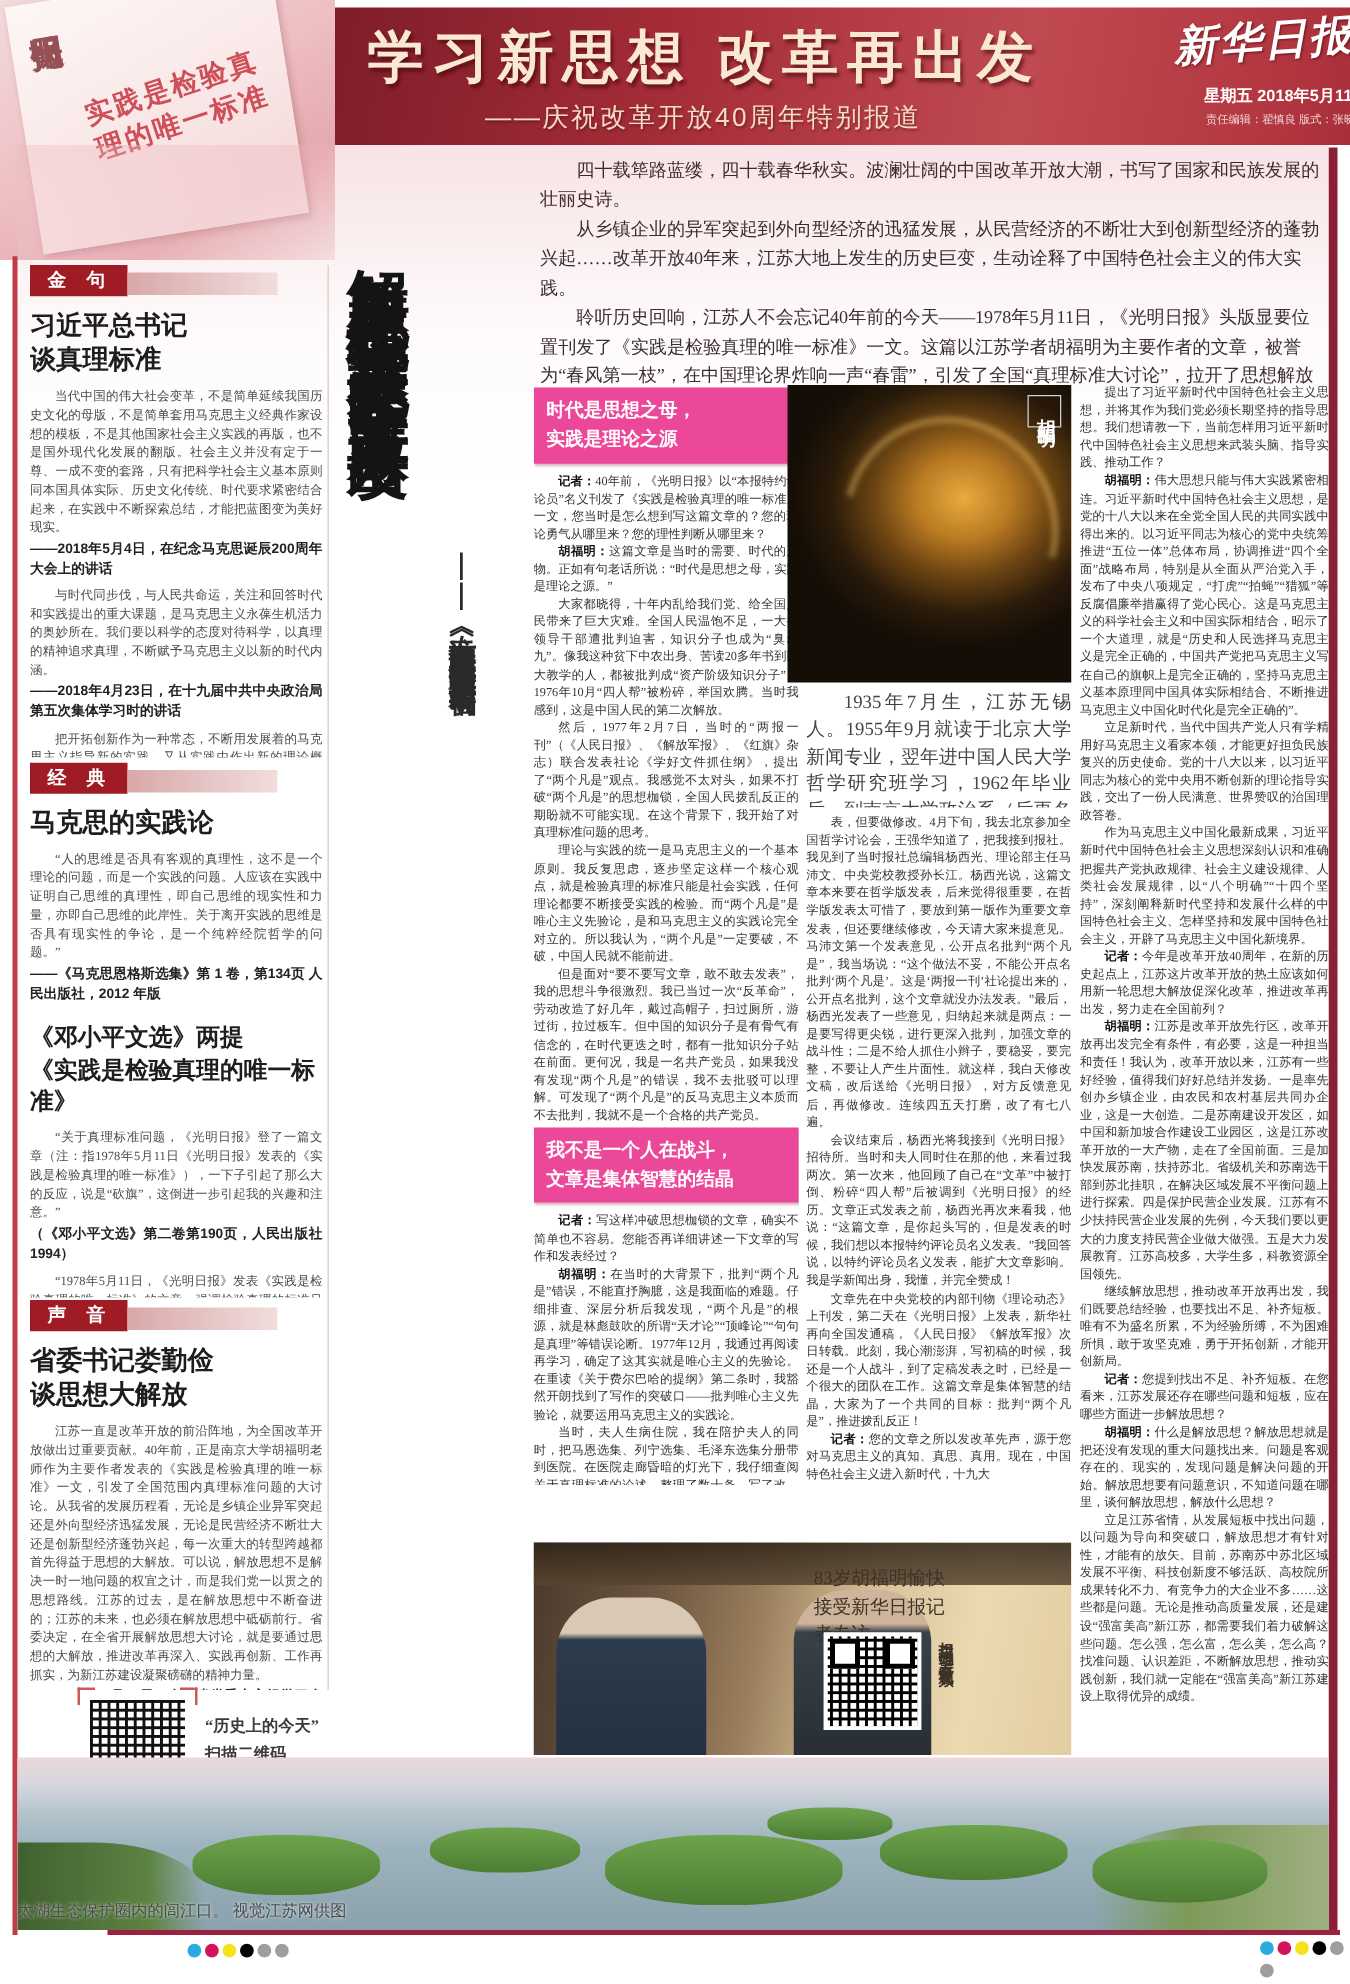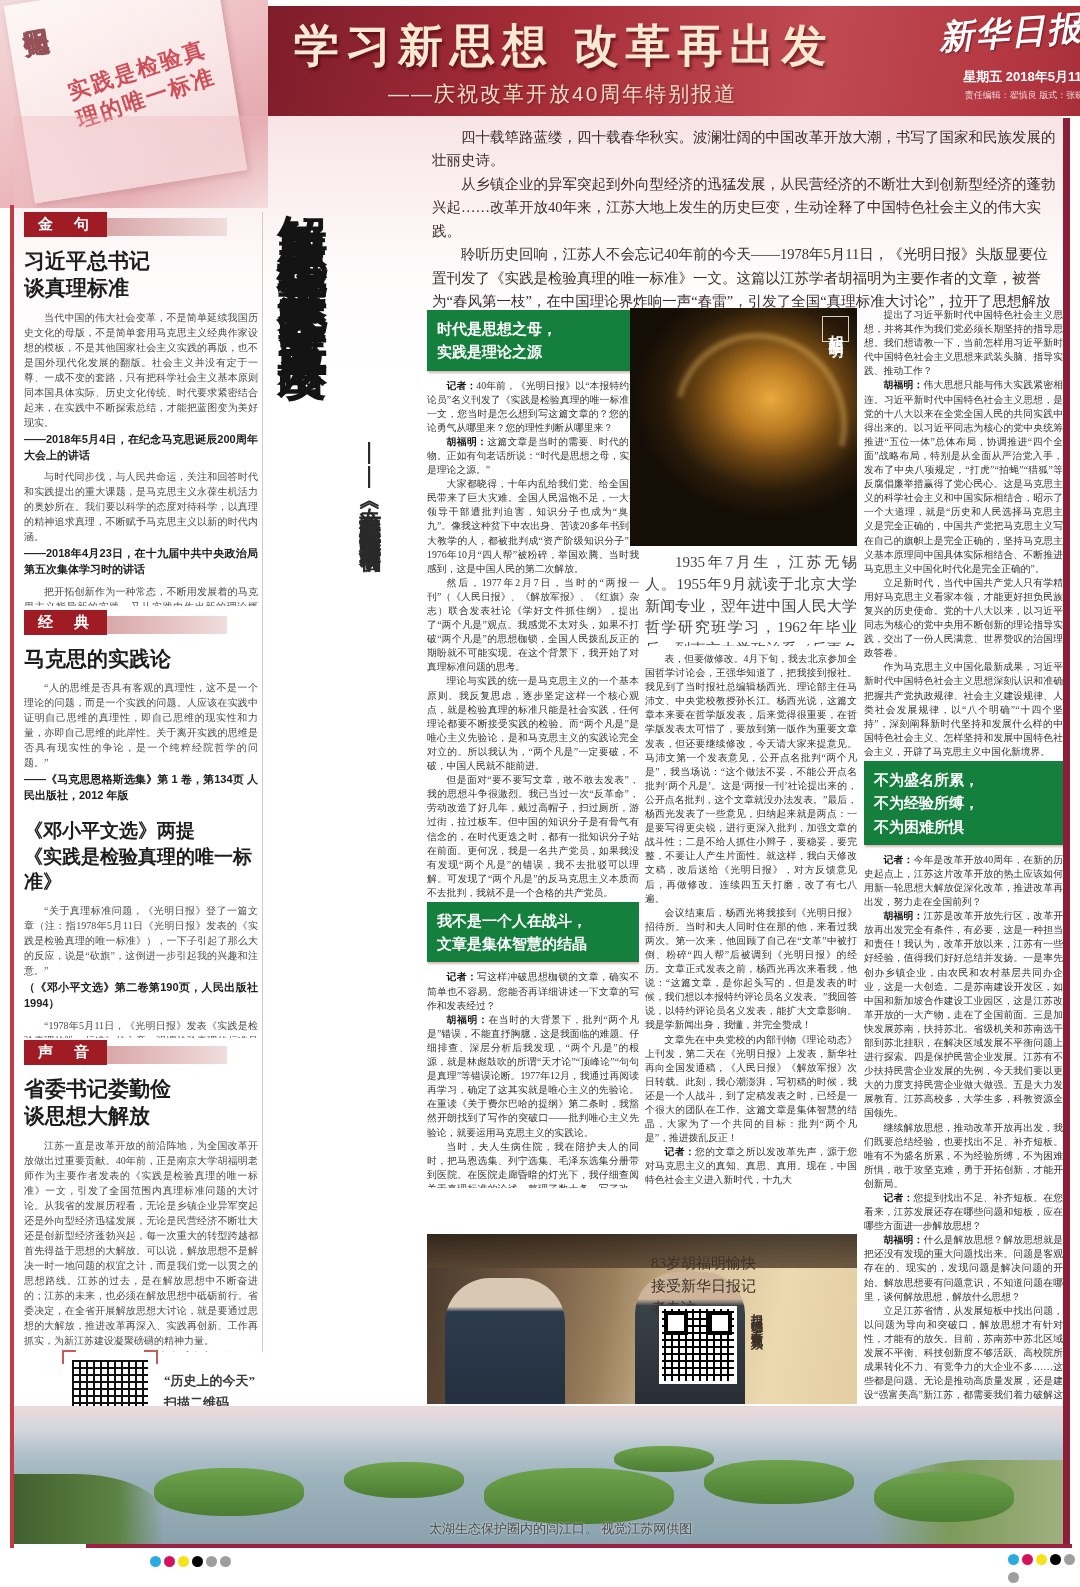--- a/index.html
+++ b/index.html
@@ -58,21 +58,21 @@
          font-family:"Liberation Sans",sans-serif;font-weight:bold;font-size:22px;line-height:1.6;
          letter-spacing:2px;color:#2a2a2a;}
 
   
   .col{position:absolute;font-size:9.8px;line-height:1.44;text-align:justify;overflow:hidden;color:#333;}
   .col p{margin:0;text-indent:2em;}
   .col p b{font-family:"Liberation Sans",sans-serif;color:#111;}
   .col1{left:427px;top:308px;width:212px;height:880px;}
   .col2-text{left:645px;top:652px;width:212px;height:578px;}
   .col3{left:864px;top:308px;width:199px;height:1092px;}
-  .redbox{background:#15803d;color:#fff;font-family:"Liberation Sans",sans-serif;font-weight:bold;
+  .redbox{background:#ec4899;color:#fff;font-family:"Liberation Sans",sans-serif;font-weight:bold;
           font-size:15px;line-height:1.55;padding:7px 10px;margin:2px 0 8px;white-space:pre-line;
           box-shadow:1px 2px 2px rgba(120,20,20,.3);}
 
   
   .hu-photo{position:absolute;left:630px;top:308px;width:227px;height:238px;overflow:hidden;
             background:radial-gradient(ellipse 60% 50% at 62% 38%,#e9aa3e 0%,#b97a22 28%,#6d4512 52%,#2a1b0a 78%,#150e06 100%);}
   .hu-swirl{position:absolute;left:20%;top:10%;width:70%;height:70%;border-radius:50%;
             border:6px solid rgba(255,205,110,.35);border-left-color:transparent;border-bottom-color:transparent;
             transform:rotate(-30deg);filter:blur(2px);}
   .hu-label{position:absolute;right:8px;top:8px;writing-mode:vertical-rl;color:#fff;
@@ -100,21 +100,21 @@
   .iv-qr::after{content:"";position:absolute;right:2px;top:2px;width:16px;height:16px;border:4px solid #000;background:#fff;}
   .iv-qr-caption{position:absolute;right:92px;top:70px;writing-mode:vertical-rl;font-size:12px;
          font-family:"Liberation Sans",sans-serif;font-weight:bold;color:#3c3228;letter-spacing:2px;height:96px;}
 
   
   .sb{position:absolute;left:24px;width:234px;overflow:hidden;}
   .sb1{top:212px;height:394px;}
   .sb2{top:610px;height:428px;}
   .sb3{top:1040px;height:312px;}
   .tag{position:relative;display:inline-block;background:#a01c24;color:#fff;
-       font-family:Liberation Mono, monospace;font-weight:bold;font-size:15px;letter-spacing:6px;
+       font-family:Liberation Sans, sans-serif;font-weight:bold;font-size:15px;letter-spacing:6px;
        padding:3px 12px 3px 14px;margin-bottom:10px;}
   .tag::after{content:"";position:absolute;left:100%;top:6px;width:120px;height:70%;
        background:linear-gradient(90deg,#d9a8a8,#f1dddd);}
   .sb-heading{font-family:"Liberation Sans",sans-serif;font-weight:bold;font-size:21px;line-height:1.3;
        color:#1d1d1d;margin:0 0 8px;white-space:pre-line;}
   .sb-heading2{font-family:"Liberation Sans",sans-serif;font-weight:bold;font-size:19px;line-height:1.35;
        color:#1d1d1d;margin:14px 0 8px;white-space:pre-line;}
   .sb-quote{font-size:10px;line-height:1.5;color:#4a4a4a;text-align:justify;margin:0;text-indent:2em;}
   .sb-attr{font-family:"Liberation Sans",sans-serif;font-weight:bold;font-size:11px;line-height:1.45;
        color:#222;margin:2px 0 6px;text-align:justify;}
@@ -131,22 +131,22 @@
   .sb-qr-text{font-size:13px;line-height:1.7;color:#3a3a3a;padding-top:12px;font-weight:bold;}
 
   
   .landscape{position:absolute;left:14px;top:1406px;width:1049px;height:138px;overflow:hidden;
        background:linear-gradient(180deg,#ead9da 0%,#d6d7de 16%,#b4c3cc 32%,#9db3bd 52%,#8aa2ad 100%);}
   .isl{position:absolute;background:linear-gradient(180deg,#6ea34c,#4c7d33);border-radius:45%;}
   .shore{position:absolute;left:0;bottom:0;width:150px;height:70px;
        background:linear-gradient(90deg,#41602f,#5d8343 70%,transparent);border-radius:0 60% 0 0;}
   .shore-r{position:absolute;right:0;bottom:0;width:190px;height:84px;
        background:linear-gradient(270deg,#9fb080,#7c9a5a 60%,transparent);border-radius:55% 0 0 0;}
-  .ls-caption{position:absolute;left:0;right:0;bottom:6px;text-align:center;font-size:13px;
-       color:#4c4c4c;text-shadow:0 0 3px rgba(255,255,255,.8);padding-left:44px;}
+  .ls-caption{position:absolute;left:0;right:0;bottom:6px;text-align:left;font-size:13px;
+       color:#4c4c4c;text-shadow:0 0 3px rgba(255,255,255,.8);}
 
   
   .dots{position:absolute;height:12px;}
   .dots span{display:inline-block;width:11px;height:11px;border-radius:50%;margin-right:3px;}
   .dots-l{left:150px;top:1553px;}
   .dots-r{left:1008px;top:1551px;}
 </style>
 </head>
 <body>
 
@@ -264,23 +264,20 @@
     <p><span>会议结束后，杨西光将我接到《光明日报》招待所。当时和夫人同时住在那的他，来看过我两次。第一次来，他回顾了自己在“文革”中被打倒、粉碎“四人帮”后被调到《光明日报》的经历。文章正式发表之前，杨西光再次来看我，他说：“这篇文章，是你起头写的，但是发表的时候，我们想以本报特约评论员名义发表。”我回答说，以特约评论员名义发表，能扩大文章影响。我是学新闻出身，我懂，并完全赞成！</span></p>
     <p><span>文章先在中央党校的内部刊物《理论动态》上刊发，第二天在《光明日报》上发表，新华社再向全国发通稿，《人民日报》《解放军报》次日转载。此刻，我心潮澎湃，写初稿的时候，我还是一个人战斗，到了定稿发表之时，已经是一个很大的团队在工作。这篇文章是集体智慧的结晶，大家为了一个共同的目标：批判“两个凡是”，推进拨乱反正！</span></p>
     <p><b>记者：</b><span>您的文章之所以发改革先声，源于您对马克思主义的真知、真思、真用。现在，中国特色社会主义进入新时代，十九大</span></p>
   </div>
 
   <div class="col col3">
     <p><span>提出了习近平新时代中国特色社会主义思想，并将其作为我们党必须长期坚持的指导思想。我们想请教一下，当前怎样用习近平新时代中国特色社会主义思想来武装头脑、指导实践、推动工作？</span></p>
     <p><b>胡福明：</b><span>伟大思想只能与伟大实践紧密相连。习近平新时代中国特色社会主义思想，是党的十八大以来在全党全国人民的共同实践中得出来的。以习近平同志为核心的党中央统筹推进“五位一体”总体布局，协调推进“四个全面”战略布局，特别是从全面从严治党入手，发布了中央八项规定，“打虎”“拍蝇”“猎狐”等反腐倡廉举措赢得了党心民心。这是马克思主义的科学社会主义和中国实际相结合，昭示了一个大道理，就是“历史和人民选择马克思主义是完全正确的，中国共产党把马克思主义写在自己的旗帜上是完全正确的，坚持马克思主义基本原理同中国具体实际相结合、不断推进马克思主义中国化时代化是完全正确的”。</span></p>
     <p><span>立足新时代，当代中国共产党人只有学精用好马克思主义看家本领，才能更好担负民族复兴的历史使命。党的十八大以来，以习近平同志为核心的党中央用不断创新的理论指导实践，交出了一份人民满意、世界赞叹的治国理政答卷。</span></p>
     <p><span>作为马克思主义中国化最新成果，习近平新时代中国特色社会主义思想深刻认识和准确把握共产党执政规律、社会主义建设规律、人类社会发展规律，以“八个明确”“十四个坚持”，深刻阐释新时代坚持和发展什么样的中国特色社会主义、怎样坚持和发展中国特色社会主义，开辟了马克思主义中国化新境界。</span></p>
-    <div class="redbox">不为盛名所累，
-不为经验所缚，
-不为困难所惧</div>
     <p><b>记者：</b><span>今年是改革开放40周年，在新的历史起点上，江苏这片改革开放的热土应该如何用新一轮思想大解放促深化改革，推进改革再出发，努力走在全国前列？</span></p>
     <p><b>胡福明：</b><span>江苏是改革开放先行区，改革开放再出发完全有条件，有必要，这是一种担当和责任！我认为，改革开放以来，江苏有一些好经验，值得我们好好总结并发扬。一是率先创办乡镇企业，由农民和农村基层共同办企业，这是一大创造。二是苏南建设开发区，如中国和新加坡合作建设工业园区，这是江苏改革开放的一大产物，走在了全国前面。三是加快发展苏南，扶持苏北。省级机关和苏南选干部到苏北挂职，在解决区域发展不平衡问题上进行探索。四是保护民营企业发展。江苏有不少扶持民营企业发展的先例，今天我们要以更大的力度支持民营企业做大做强。五是大力发展教育。江苏高校多，大学生多，科教资源全国领先。</span></p>
     <p><span>继续解放思想，推动改革开放再出发，我们既要总结经验，也要找出不足、补齐短板。唯有不为盛名所累，不为经验所缚，不为困难所惧，敢于攻坚克难，勇于开拓创新，才能开创新局。</span></p>
     <p><b>记者：</b><span>您提到找出不足、补齐短板。在您看来，江苏发展还存在哪些问题和短板，应在哪些方面进一步解放思想？</span></p>
     <p><b>胡福明：</b><span>什么是解放思想？解放思想就是把还没有发现的重大问题找出来。问题是客观存在的、现实的，发现问题是解决问题的开始。解放思想要有问题意识，不知道问题在哪里，谈何解放思想，解放什么思想？</span></p>
     <p><span>立足江苏省情，从发展短板中找出问题，以问题为导向和突破口，解放思想才有针对性，才能有的放矢。目前，苏南苏中苏北区域发展不平衡、科技创新度不够活跃、高校院所成果转化不力、有竞争力的大企业不多……这些都是问题。无论是推动高质量发展，还是建设“强富美高”新江苏，都需要我们着力破解这些问题。怎么强，怎么富，怎么美，怎么高？找准问题、认识差距，不断解放思想，推动实践创新，我们就一定能在“强富美高”新江苏建设上取得优异的成绩。</span></p>
 
   </div>
 
   <div class="interview">

